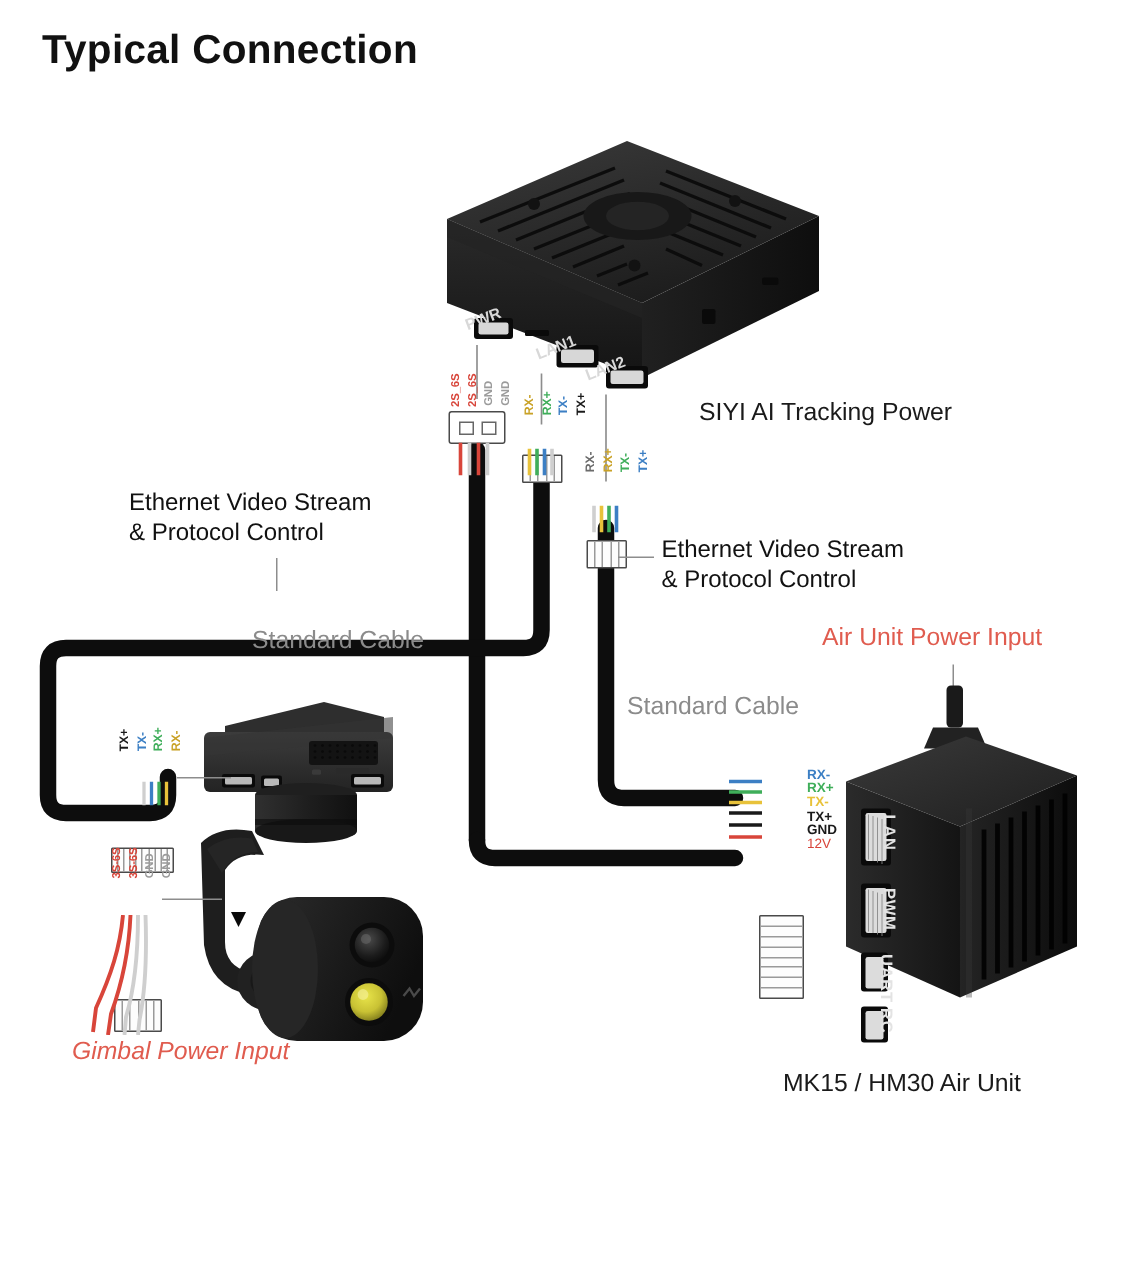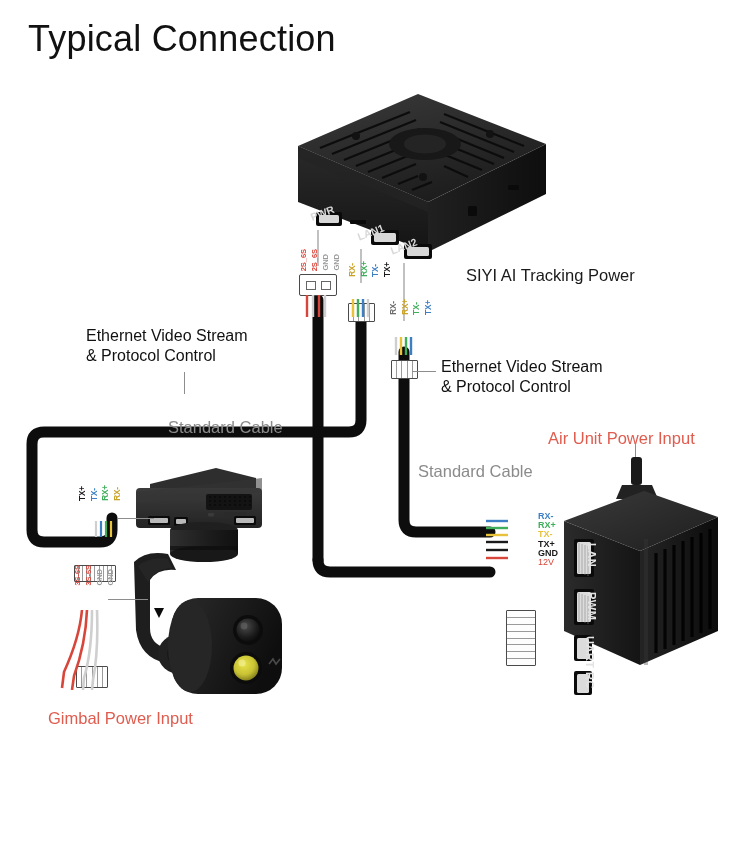--- a/index.html
+++ b/index.html
@@ -12,21 +12,21 @@
     overflow:hidden;
     position:relative;
   }
   #stage{position:absolute;left:0;top:0;width:750px;height:856px;}
   svg.layer{position:absolute;left:0;top:0;width:750px;height:856px;}
   .abs{position:absolute;}
 
   
   .title{
     left:28px;top:18px;
-    font-size:36px;font-weight:400;letter-spacing:.2px;color:#111;
+    font-size:27px;font-weight:700;letter-spacing:.2px;color:#111;
   }
   .caption{font-size:16.5px;color:#1a1a1a;white-space:nowrap;}
   .caption-gray{font-size:16.5px;color:#8b8b8b;white-space:nowrap;}
   .caption-red{font-size:16.5px;color:#e05c4f;white-space:nowrap;}
   .callout{font-size:16px;color:#111;line-height:20px;white-space:nowrap;}
 
   
   .pinlabels{display:flex;align-items:flex-end;gap:1px;}
   .pinlabel{
     writing-mode:vertical-rl;
@@ -235,21 +235,21 @@
 
   <div class="abs callout" style="left:441px;top:357px;">
     <div>Ethernet Video Stream</div>
     <div>&amp; Protocol Control</div>
   </div>
   <div class="abs leader" style="left:412px;top:371px;width:24px;height:1.2px;"></div>
 
   <div class="abs caption-gray" style="left:168px;top:418px;">Standard Cable</div>
   <div class="abs caption-gray" style="left:418px;top:462px;">Standard Cable</div>
 
-  <div class="abs caption-red" style="left:548px;top:429px;text-align:center;">Air Unit Power Input</div>
+  <div class="abs caption-red" style="left:548px;top:416px;text-align:center;">Air Unit Power Input</div>
   <div class="abs leader" style="left:635px;top:443px;width:1.2px;height:24px;"></div>
 
   <svg class="abs" style="left:128px;top:458px;width:190px;height:250px;" viewBox="0 0 190 250">
     <defs>
       <linearGradient id="gTop" x1="0" y1="0" x2="0" y2="1">
         <stop offset="0%" stop-color="#3c3c3c"></stop>
           <stop offset="100%" stop-color="#232323"></stop>
       </linearGradient>
       <linearGradient id="gBody" x1="0" y1="0" x2="1" y2="0">
         <stop offset="0%" stop-color="#303030"></stop>
@@ -399,21 +399,21 @@
 
   <svg class="abs" style="left:56px;top:610px;width:60px;height:80px;" viewBox="0 0 60 80">
     <path d="M26,0 C24,22 18,40 8,62 L6,78" stroke="#d8453a" stroke-width="2.6" fill="none"></path>
     <path d="M31,0 C30,24 26,44 18,66 L16,80" stroke="#d8453a" stroke-width="2.6" fill="none"></path>
     <path d="M36,0 C36,26 34,48 28,68 L27,80" stroke="#cfcfcf" stroke-width="2.6" fill="none"></path>
     <path d="M41,0 C42,28 41,50 37,70 L36,80" stroke="#cfcfcf" stroke-width="2.6" fill="none"></path>
   </svg>
 
   <div class="abs leader" style="left:108px;top:599px;width:40px;height:1.2px;"></div>
 
-  <div class="abs caption-red" style="left:48px;top:709px;">Gimbal Power Input</div>
+  <div class="abs caption-red" style="left:48px;top:692px;font-style:italic;">Gimbal Power Input</div>
 
   <svg class="abs" style="left:548px;top:455px;width:180px;height:250px;" viewBox="0 0 180 250">
     <defs>
       <linearGradient id="auFront" x1="0" y1="0" x2="1" y2="0">
         <stop offset="0%" stop-color="#2b2b2b"></stop>
           <stop offset="100%" stop-color="#141414"></stop>
       </linearGradient>
       <linearGradient id="auTop" x1="0" y1="0" x2="1" y2="1">
         <stop offset="0%" stop-color="#3a3a3a"></stop>
           <stop offset="100%" stop-color="#1e1e1e"></stop>
@@ -502,14 +502,15 @@
 
   <svg class="abs" style="left:486px;top:517px;width:22px;height:46px;" viewBox="0 0 22 46">
     <line x1="0" y1="4" x2="22" y2="4" stroke="#3c7fc4" stroke-width="2.4"></line>
     <line x1="0" y1="11" x2="22" y2="11" stroke="#3fae5a" stroke-width="2.4"></line>
     <line x1="0" y1="18" x2="22" y2="18" stroke="#e8c23a" stroke-width="2.4"></line>
     <line x1="0" y1="25" x2="22" y2="25" stroke="#1a1a1a" stroke-width="2.4"></line>
     <line x1="0" y1="33" x2="22" y2="33" stroke="#1a1a1a" stroke-width="2.4"></line>
     <line x1="0" y1="41" x2="22" y2="41" stroke="#d8453a" stroke-width="2.4"></line>
   </svg>
 
+  <div class="abs caption" style="left:522px;top:713px;">MK15 / HM30 Air Unit</div>
 
 </div>
 
 </body></html>

